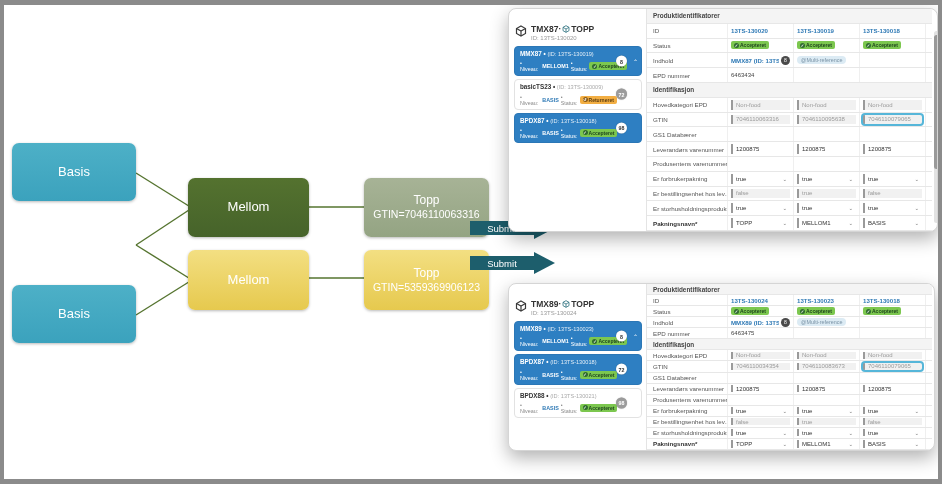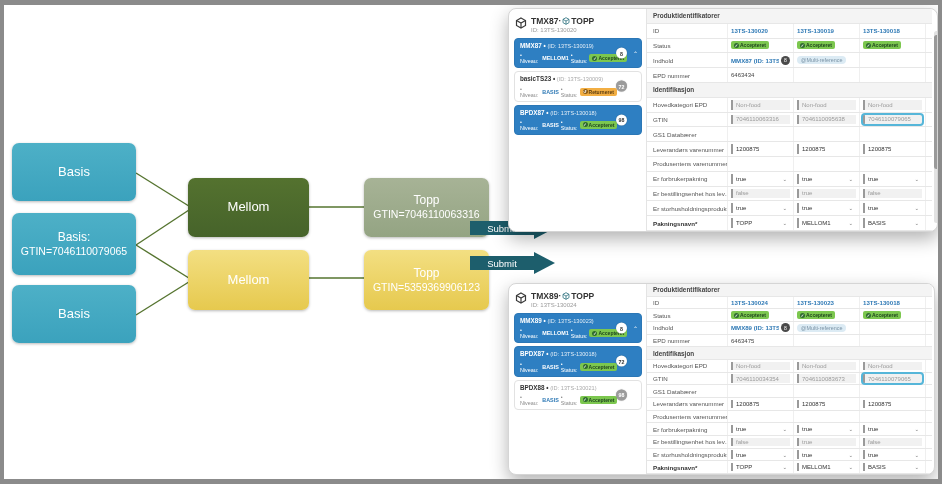--- a/index.html
+++ b/index.html
@@ -23,21 +23,21 @@
   
   .subarrow{position:absolute;display:flex;align-items:center;height:22px;}
   .sa-body{background:#1d5e6c;color:#fff;height:14px;width:64px;display:flex;align-items:center;
            justify-content:center;font-size:9.5px;}
   .sa-head{width:0;height:0;border-top:11px solid transparent;border-bottom:11px solid transparent;
            border-left:21px solid #1d5e6c;}
 
   
   .card{position:absolute;background:#fff;border:1px solid #d5d5d5;border-radius:8px;
         box-shadow:0 7px 18px rgba(0,0,0,.30);display:flex;overflow:hidden;}
-  .sidebar{width:137px;padding:4px 4px 4px 5px;flex:none;}
+  .sidebar{width:137px;padding:12px 4px 4px 5px;flex:none;}
   .sb-head{display:flex;gap:4px;align-items:flex-start;padding:3px 1px 5px 1px;}
   .hd-cube{width:12px;height:12px;color:#3a3a3a;flex:none;margin-top:1px;}
   .hd-cube svg{width:100%;height:100%;display:block;}
   .hd-title{font-size:8.5px;font-weight:bold;color:#333;display:flex;align-items:center;gap:1px;}
   .hd-cube-sm{width:8px;height:8px;color:#2a6f7c;display:inline-block;}
   .hd-cube-sm svg{width:100%;height:100%;display:block;}
   .hd-sub{font-size:6px;color:#9a9a9a;margin-top:1px;}
   .sb-item{position:relative;border-radius:4px;padding:3px 26px 3px 5px;margin-bottom:3px;
            background:#fff;border:1px solid #e2e2e2;cursor:pointer;}
   .sb-item.sel{background:#2e7fc2;border-color:#2b77b6;color:#fff;}
@@ -112,24 +112,20 @@
       <line x1="132" y1="240" x2="188" y2="203" stroke="#55742F" stroke-width="1.4"></line>
       <line x1="132" y1="240" x2="188" y2="275" stroke="#55742F" stroke-width="1.4"></line>
       <line x1="132" y1="310" x2="188" y2="275" stroke="#55742F" stroke-width="1.4"></line>
       <line x1="305" y1="202" x2="360" y2="202" stroke="#55742F" stroke-width="1.4"></line>
       <line x1="305" y1="273" x2="360" y2="273" stroke="#55742F" stroke-width="1.4"></line>
     </svg>
 
     <div class="box teal" style="left:8px;top:138px;width:124px;height:58px">
       <div class="bl-lg">Basis</div>
     </div>
-    <div class="box teal" style="left:8px;top:208px;width:124px;height:62px">
-      <div class="bl-md">Basis:</div>
-      <div class="bl-sm">GTIN=7046110079065</div>
-    </div>
     <div class="box teal" style="left:8px;top:280px;width:124px;height:58px">
       <div class="bl-lg">Basis</div>
     </div>
     <div class="box dgreen" style="left:184px;top:173px;width:121px;height:59px">
       <div class="bl-lg">Mellom</div>
     </div>
     <div class="box yellow" style="left:184px;top:245px;width:121px;height:60px">
       <div class="bl-lg">Mellom</div>
     </div>
     <div class="box sage" style="left:360px;top:173px;width:125px;height:59px">
@@ -394,21 +390,21 @@
               </div>
               <div class="tcell sliver"></div>
             </div>
           </div>
         <div class="vsb">
             <div class="vsb-th"></div>
           </div>
       </div>
     </div>
 
-    <div class="card" style="left:504px;top:278px;width:427px;height:192px">
+    <div class="card" style="left:504px;top:278px;width:427px;height:168px">
       <div class="sidebar">
         <div class="sb-head">
           <span class="hd-cube">
               <svg>
                 <use href="#cube"></use>
               </svg>
             </span>
           <div>
             <div class="hd-title">
               <span>TMX89·</span>

